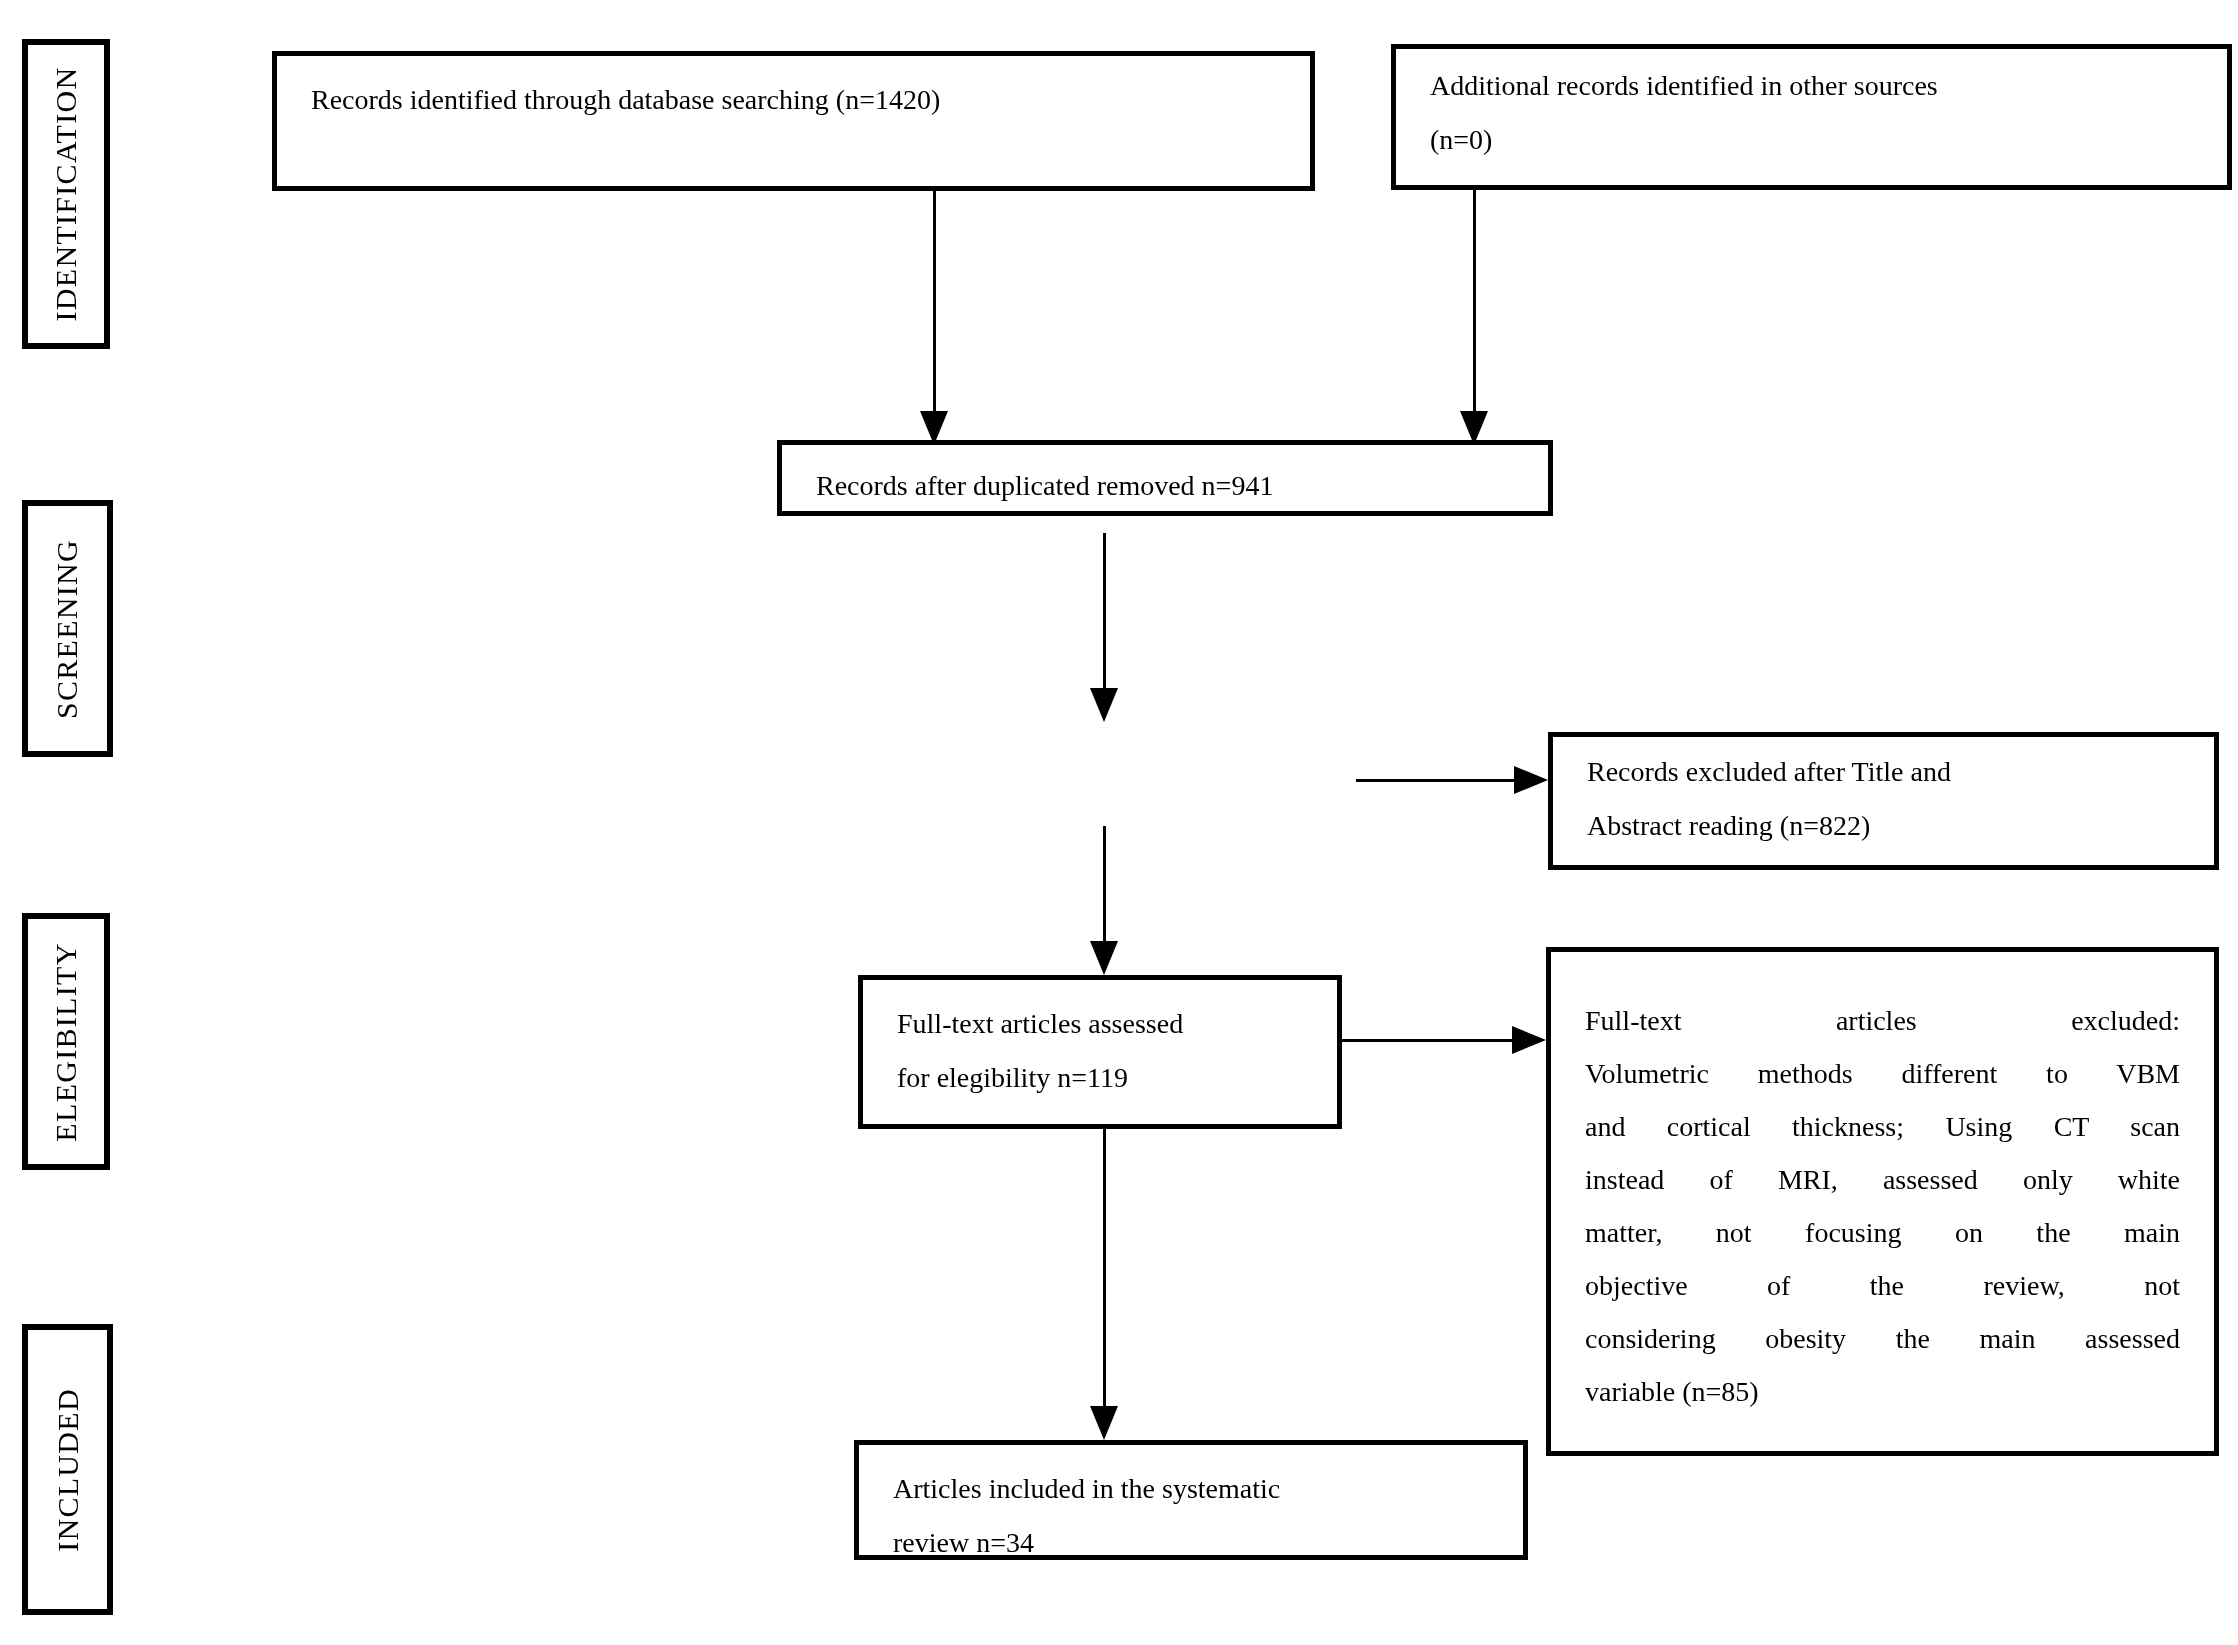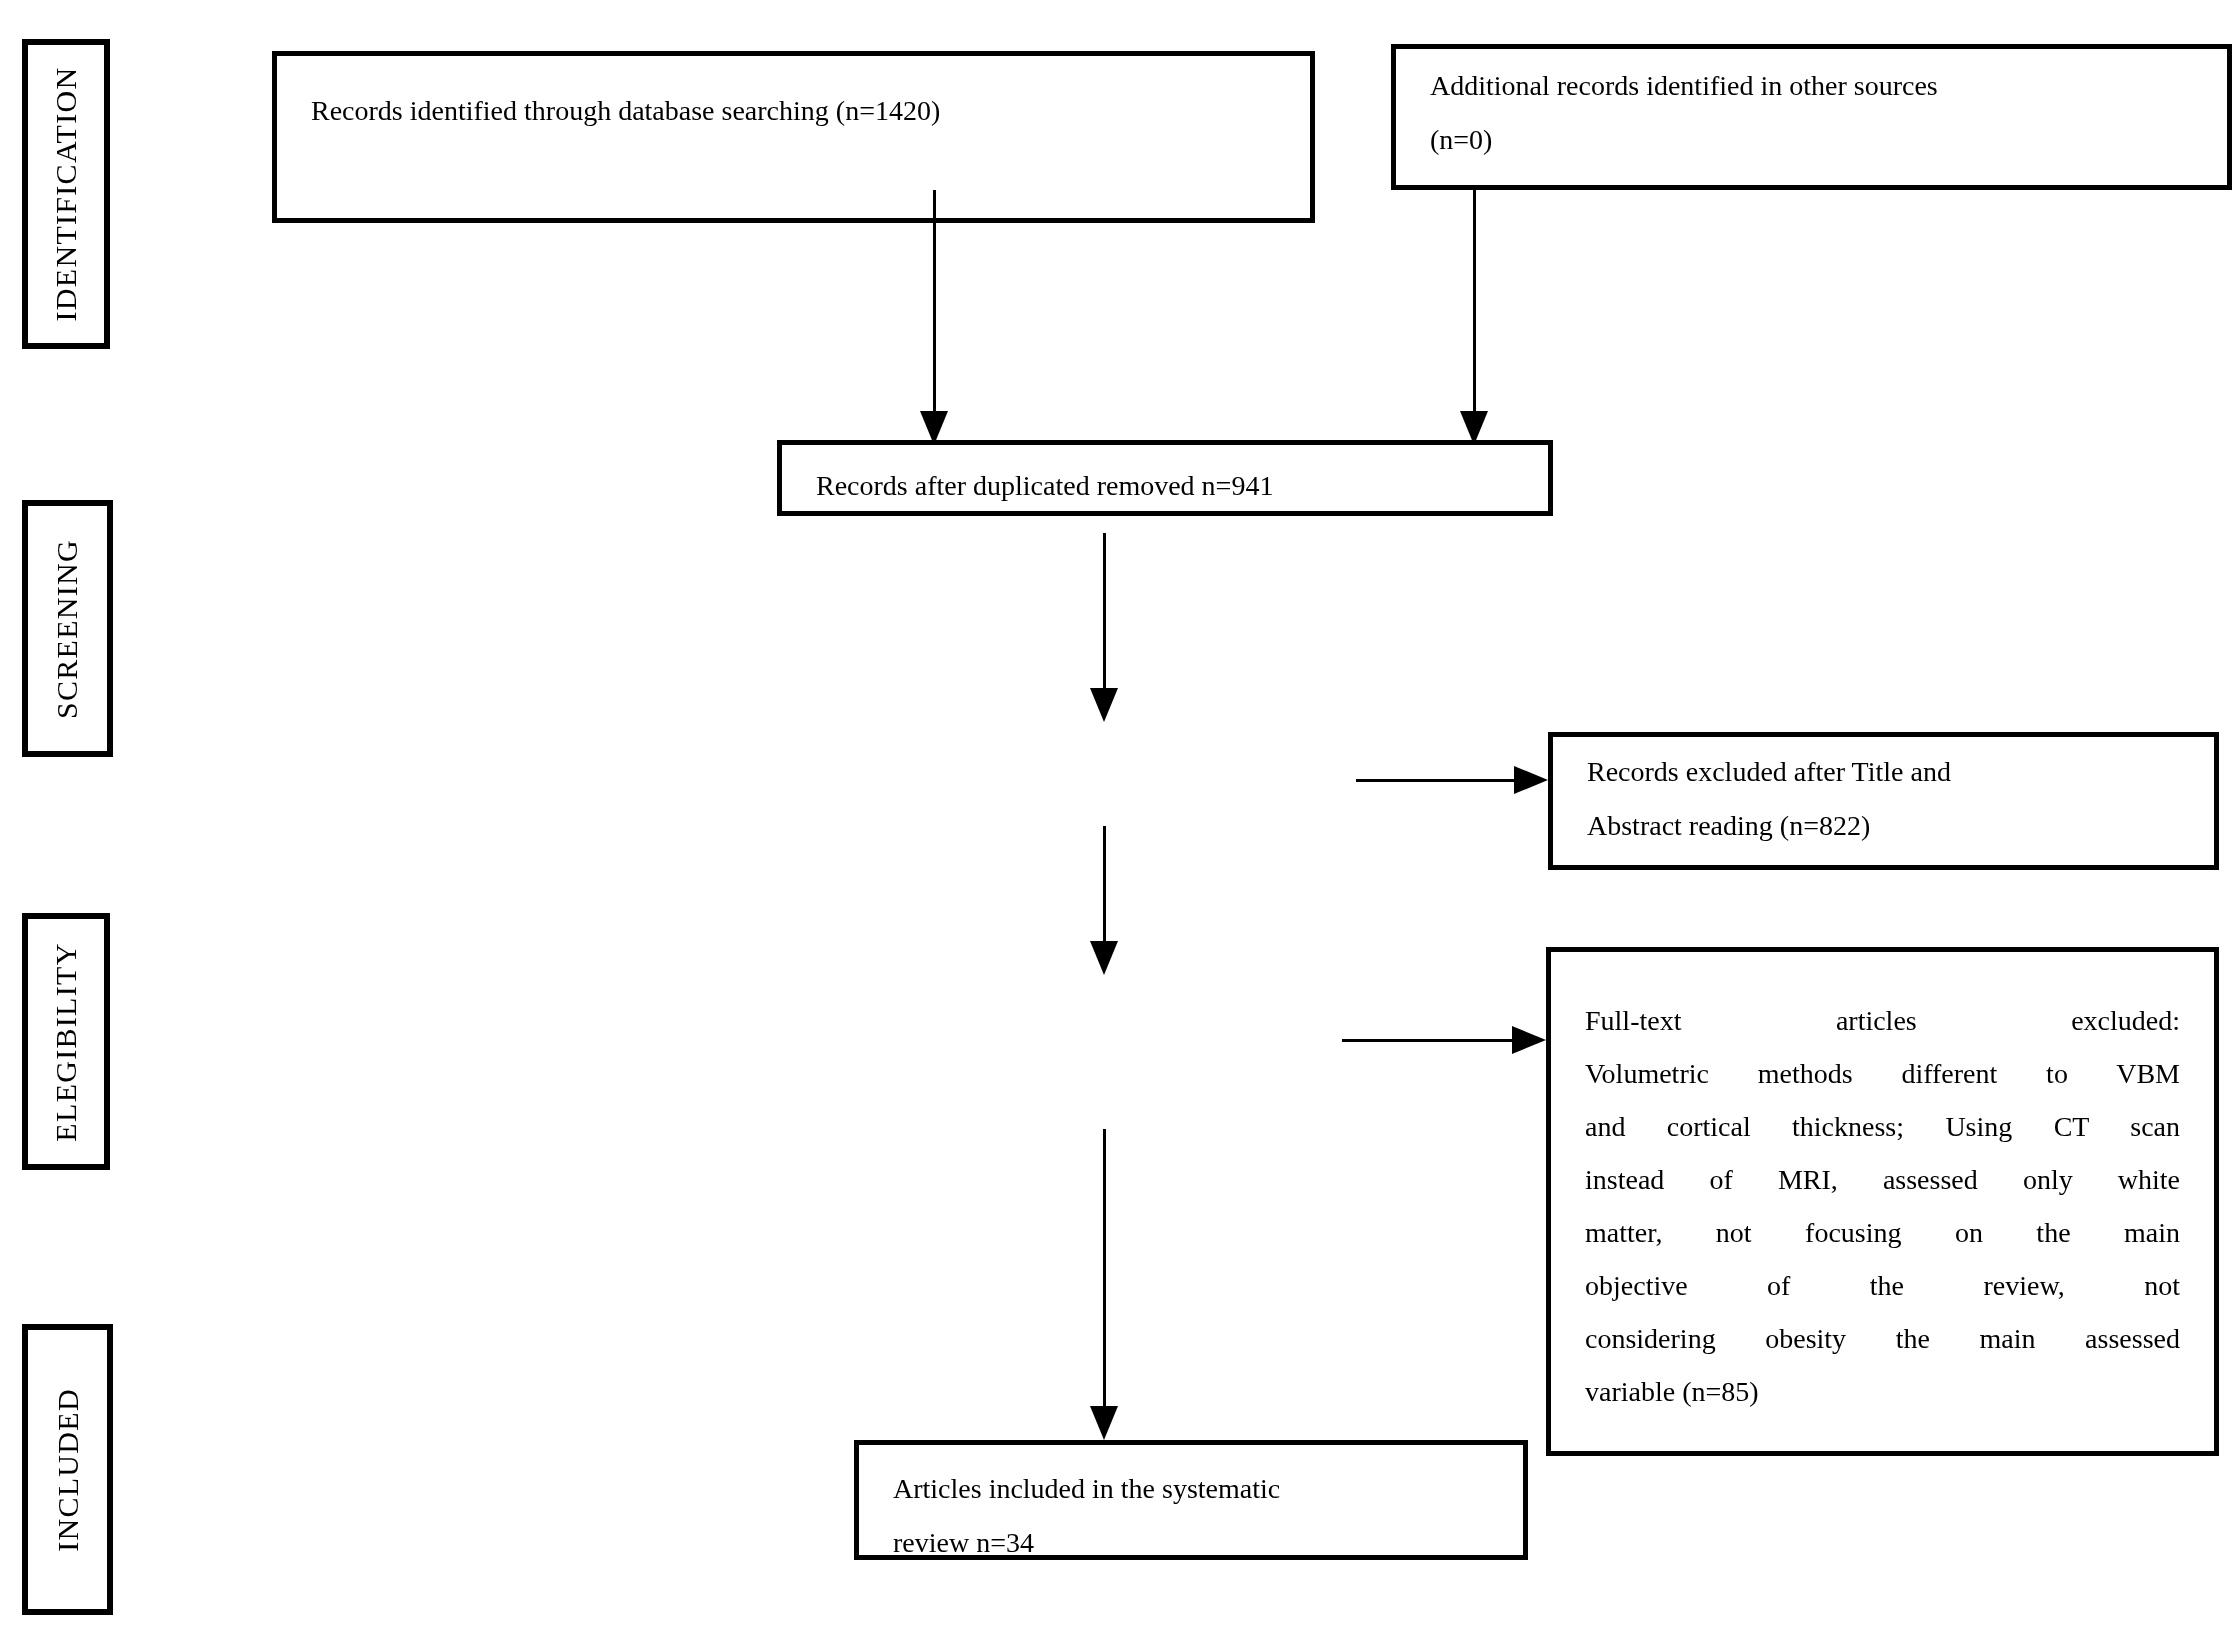--- a/index.html
+++ b/index.html
@@ -80,31 +80,33 @@
   <div class="stage" style="left:22px; top:500px; width:91px; height:257px;">
     <span class="vtext">SCREENING</span>
   </div>
   <div class="stage" style="left:22px; top:913px; width:88px; height:257px;">
     <span class="vtext">ELEGIBILITY</span>
   </div>
   <div class="stage" style="left:22px; top:1324px; width:91px; height:291px;">
     <span class="vtext">INCLUDED</span>
   </div>
 
-  <div class="node" style="left:272px; top:51px; width:1043px; height:172px; padding-top:28px;">Records identified through database searching (n=1420)</div>
+  <div class="node" style="left:272px; top:51px; width:1043px; height:140px; padding-top:17px;">Records identified through database searching (n=1420)</div>
 
   <div class="node" style="left:1391px; top:44px; width:841px; height:146px; padding-top:10px;">Additional records identified in other sources
 (n=0)</div>
 
   <div class="node" style="left:777px; top:440px; width:776px; height:76px; padding-top:13.5px;">Records after duplicated removed n=941</div>
 
 
   <div class="node" style="left:1548px; top:715px; width:671px; height:138px; padding-top:8px;margin-top:17px;">Records excluded after Title and
 Abstract reading (n=822)</div>
 
+  <div class="node" style="left:858px; top:975px; width:484px; height:154px; padding-top:17px;">Full-text articles assessed
+for elegibility n=119</div>
 
   <div class="node justified-lines" style="left:1546px; top:947px; width:673px; height:509px; padding-top:42px;">
       <div>Full-text articles excluded:</div>
       <div>Volumetric methods different to VBM</div>
       <div>and cortical thickness; Using CT scan</div>
       <div>instead of MRI, assessed only white</div>
       <div>matter, not focusing on the main</div>
       <div>objective of the review, not</div>
       <div>considering obesity the main assessed</div>
       <div class="last-line">variable (n=85)</div>

